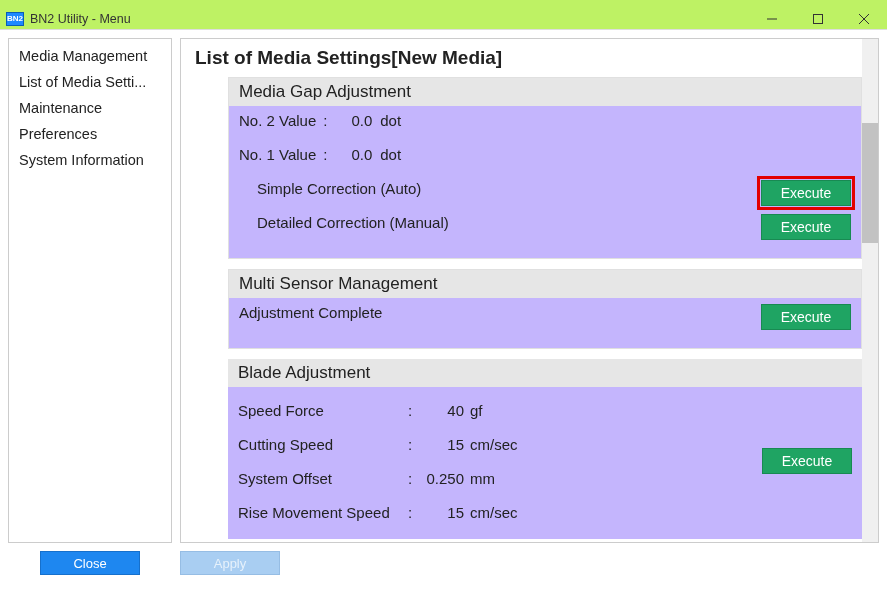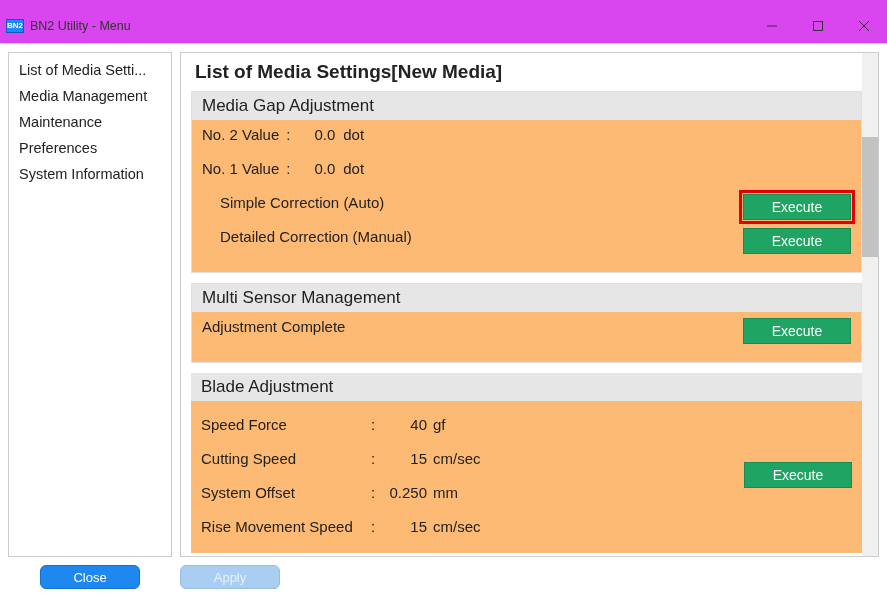--- a/index.html
+++ b/index.html
@@ -9,26 +9,26 @@
     font-size: 14px;
     color: #222;
     background: #fff;
     width: 887px;
     height: 593px;
     overflow: hidden;
   }
 
   
   .titlebar {
-    height: 44px;
+    height: 30px;
     border-bottom: 1px solid #ddd;
     display: flex;
     align-items: center;
     padding: 8px 0 0 6px;
-    background: #d946ef;
+    background: #bef264;
   }
   .titlebar .app-icon {
     width: 18px; height: 14px;
     background: #1e88ff;
     border: 1px solid #0b5db4;
     margin-right: 6px;
     display: inline-flex;
     align-items: center;
     justify-content: center;
     font-size: 8px;
@@ -80,21 +80,22 @@
   }
   .page-title {
     font-size: 19px;
     font-weight: 600;
     padding: 2px 0 8px 4px;
   }
 
   .section {
     border: 1px solid #e0e0e0;
     margin-bottom: 10px;
-    background: #fdba74;
+    background: #c4b5fd;
+    margin-left: 37px;
   }
   .section.no-border { border: none; }
   .section-header {
     background: #e6e6e6;
     font-size: 17px;
     padding: 4px 10px;
     font-weight: 400;
   }
   .section-body {
     padding: 6px 10px 10px 10px;
@@ -108,21 +109,21 @@
   .row .label { flex: 0 0 auto; }
   .row .colon { width: 18px; text-align: center; }
   .row .value { min-width: 44px; text-align: right; padding-right: 6px; }
   .row .unit { padding-left: 2px; }
   .row .spacer { flex: 1; }
 
   .exec-btn {
     background: #1fa463;
     color: #fff;
     border: 1px solid #188a52;
-    width: 108px;
+    width: 90px;
     height: 26px;
     font-size: 14px;
     display: flex;
     align-items: center;
     justify-content: center;
     cursor: pointer;
   }
   .exec-btn.highlight {
     outline: 3px solid #e30000;
     outline-offset: 1px;
@@ -165,21 +166,21 @@
     display: flex;
     align-items: center;
     padding: 0 8px 8px 8px;
     gap: 8px;
   }
   .footer-left { width: 164px; display:flex; justify-content:center;}
   .footer-right { flex:1; display:flex; }
   .btn {
     height: 24px;
     display: flex; align-items: center; justify-content: center;
-    border-radius: 6px;
+    border-radius: 0;
     font-size: 13px;
     cursor: pointer;
   }
   .btn-close {
     width: 100px;
     background: #1e87f0;
     color: #fff;
     border: 1px solid #1670cc;
   }
   .btn-apply {
@@ -211,22 +212,22 @@
           <line x1="0" y1="0" x2="10" y2="10" stroke="#333" stroke-width="1"></line>
           <line x1="10" y1="0" x2="0" y2="10" stroke="#333" stroke-width="1"></line>
         </svg>
     </div>
   </div>
 </div>
 
 <div class="main">
 
   <div class="sidebar">
+    <div class="sidebar-item">Media Management</div>
     <div class="sidebar-item">List of Media Setti...</div>
-    <div class="sidebar-item">Media Management</div>
     <div class="sidebar-item">Maintenance</div>
     <div class="sidebar-item">Preferences</div>
     <div class="sidebar-item">System Information</div>
   </div>
 
   <div class="content-wrap">
     <div class="content">
 
       <div class="page-title">List of Media Settings[New Media]</div>
 

